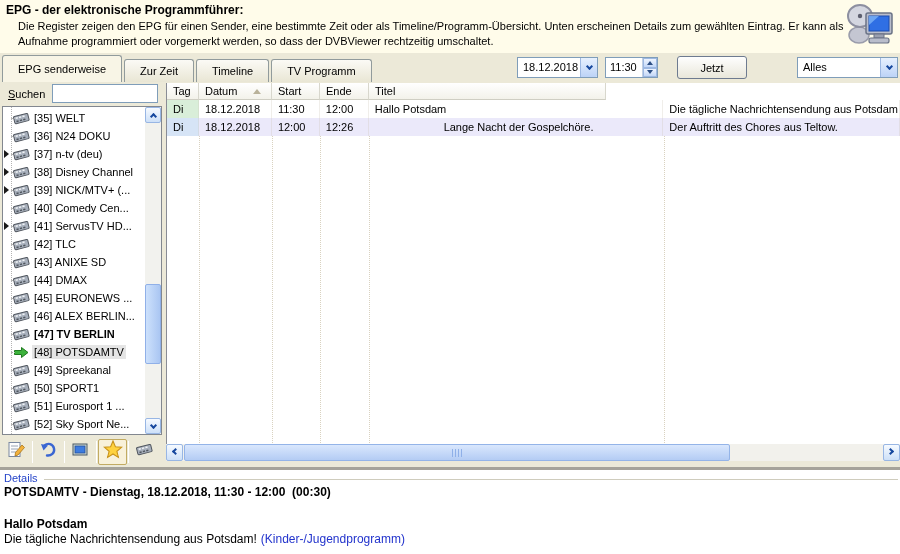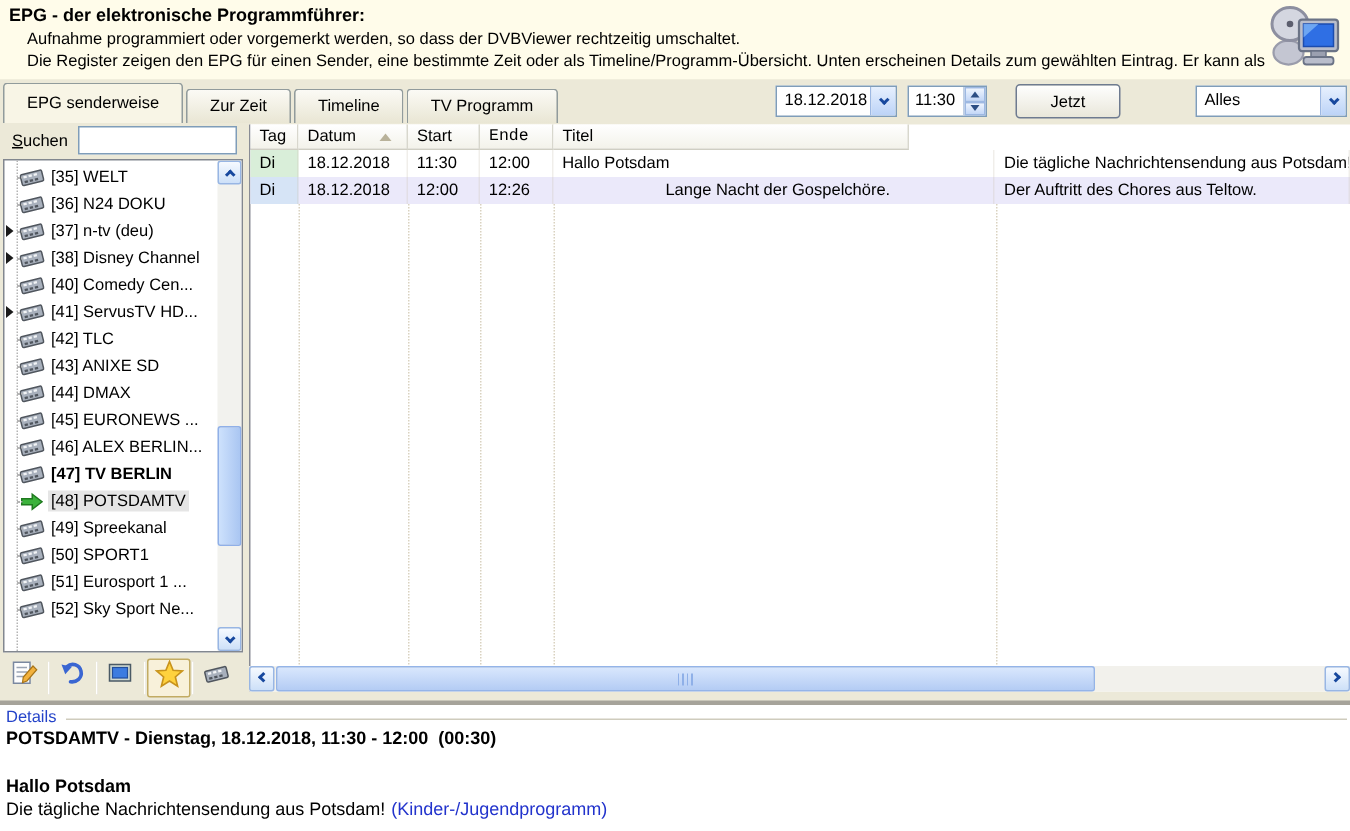--- a/index.html
+++ b/index.html
@@ -100,22 +100,22 @@
   .d-desc { position:absolute; left:4px; top:532px; font-size:12px; }
   .d-desc .cat { color:#2233cc; margin-left:4px; }
   u { text-decoration:underline; }
 </style>
 </head>
 <body>
 
 <div class="help-header">
   <div class="hh-title">EPG - der elektronische Programmführer:</div>
   <div class="hh-desc">
+    <div>Die Register zeigen den EPG für einen Sender, eine bestimmte Zeit oder als Timeline/Programm-Übersicht. Unten erscheinen Details zum gewählten Eintrag. Er kann als</div>
     <div>Aufnahme programmiert oder vorgemerkt werden, so dass der DVBViewer rechtzeitig umschaltet.</div>
-    <div>Die Register zeigen den EPG für einen Sender, eine bestimmte Zeit oder als Timeline/Programm-Übersicht. Unten erscheinen Details zum gewählten Eintrag. Er kann als</div>
   </div>
   <span class="app-icon">
     <svg width="50" height="48" viewBox="0 0 50 48">
       <ellipse cx="15" cy="34" rx="10" ry="8" fill="#c4c6d2" stroke="#9a9cab" stroke-width="1.5"></ellipse>
       <ellipse cx="16" cy="15" rx="12" ry="11" fill="#d4d6e0" stroke="#8d8fa0" stroke-width="2"></ellipse>
       <circle cx="16" cy="15" r="2.2" fill="#5c5e6e"></circle>
       <rect x="22" y="12" width="26" height="21" rx="2" fill="#b9bdcb" stroke="#6b7386" stroke-width="1.5"></rect>
       <rect x="25" y="15" width="20" height="15" fill="#2f6fe4" stroke="#1c4cae" stroke-width="1"></rect>
       <path d="M25 15 L35 15 L25 24 Z" fill="#7db4f6" opacity="0.8"></path>
       <rect x="30" y="33" width="10" height="4" fill="#9ba0b0" stroke="#6b7386" stroke-width="1"></rect>
@@ -216,20 +216,35 @@
               <rect x="6.4" y="5.1" width="2.2" height="1.5" fill="#f2f4f6"></rect>
               <rect x="9.9" y="5.1" width="2.2" height="1.5" fill="#f2f4f6"></rect>
               <rect x="2.9" y="8.4" width="2.2" height="1.5" fill="#50565e"></rect>
               <rect x="6.4" y="8.4" width="2.2" height="1.5" fill="#50565e"></rect>
               <rect x="9.9" y="8.4" width="2.2" height="1.5" fill="#50565e"></rect>
             </g>
           </svg></span>
         <span class="ch-label">[38] Disney Channel</span>
       </div>
       <div class="ch-row">
+        <span class="ch-arrow"></span>
+        <span class="ch-icon"><svg width="17" height="15" viewBox="0 0 17 15">
+            <g transform="rotate(-14 8.5 7.5)">
+              <rect x="1" y="3.8" width="14.6" height="7.4" rx="1" fill="#a8b0bc" stroke="#50565e" stroke-width="1"></rect>
+              <rect x="2.9" y="5.1" width="2.2" height="1.5" fill="#f2f4f6"></rect>
+              <rect x="6.4" y="5.1" width="2.2" height="1.5" fill="#f2f4f6"></rect>
+              <rect x="9.9" y="5.1" width="2.2" height="1.5" fill="#f2f4f6"></rect>
+              <rect x="2.9" y="8.4" width="2.2" height="1.5" fill="#50565e"></rect>
+              <rect x="6.4" y="8.4" width="2.2" height="1.5" fill="#50565e"></rect>
+              <rect x="9.9" y="8.4" width="2.2" height="1.5" fill="#50565e"></rect>
+            </g>
+          </svg></span>
+        <span class="ch-label">[39] NICK/MTV+ (...</span>
+      </div>
+      <div class="ch-row">
         <span class="ch-icon"><svg width="17" height="15" viewBox="0 0 17 15">
             <g transform="rotate(-14 8.5 7.5)">
               <rect x="1" y="3.8" width="14.6" height="7.4" rx="1" fill="#a8b0bc" stroke="#50565e" stroke-width="1"></rect>
               <rect x="2.9" y="5.1" width="2.2" height="1.5" fill="#f2f4f6"></rect>
               <rect x="6.4" y="5.1" width="2.2" height="1.5" fill="#f2f4f6"></rect>
               <rect x="9.9" y="5.1" width="2.2" height="1.5" fill="#f2f4f6"></rect>
               <rect x="2.9" y="8.4" width="2.2" height="1.5" fill="#50565e"></rect>
               <rect x="6.4" y="8.4" width="2.2" height="1.5" fill="#50565e"></rect>
               <rect x="9.9" y="8.4" width="2.2" height="1.5" fill="#50565e"></rect>
             </g>
@@ -460,21 +475,21 @@
       <div class="th" style="width: 32px;">
         <span>Tag</span>
       </div>
       <div class="th" style="width: 73px;">
         <span>Datum</span>
         <span class="sort-tri"></span>
       </div>
       <div class="th" style="width: 48px;">
         <span>Start</span>
       </div>
-      <div class="th" style="width: 49px; font-family: Liberation Mono, monospace;">
+      <div class="th" style="width: 49px;">
         <span>Ende</span>
       </div>
       <div class="th" style="width: 237px;">
         <span>Titel</span>
       </div>
     </div>
   <div id="tbody">
       <div class="tr" style="background: rgb(255, 255, 255);">
         <div class="td" style="width: 32px; background: rgb(217, 238, 217);">Di</div>
         <div class="td" style="width: 73px;">18.12.2018</div>

